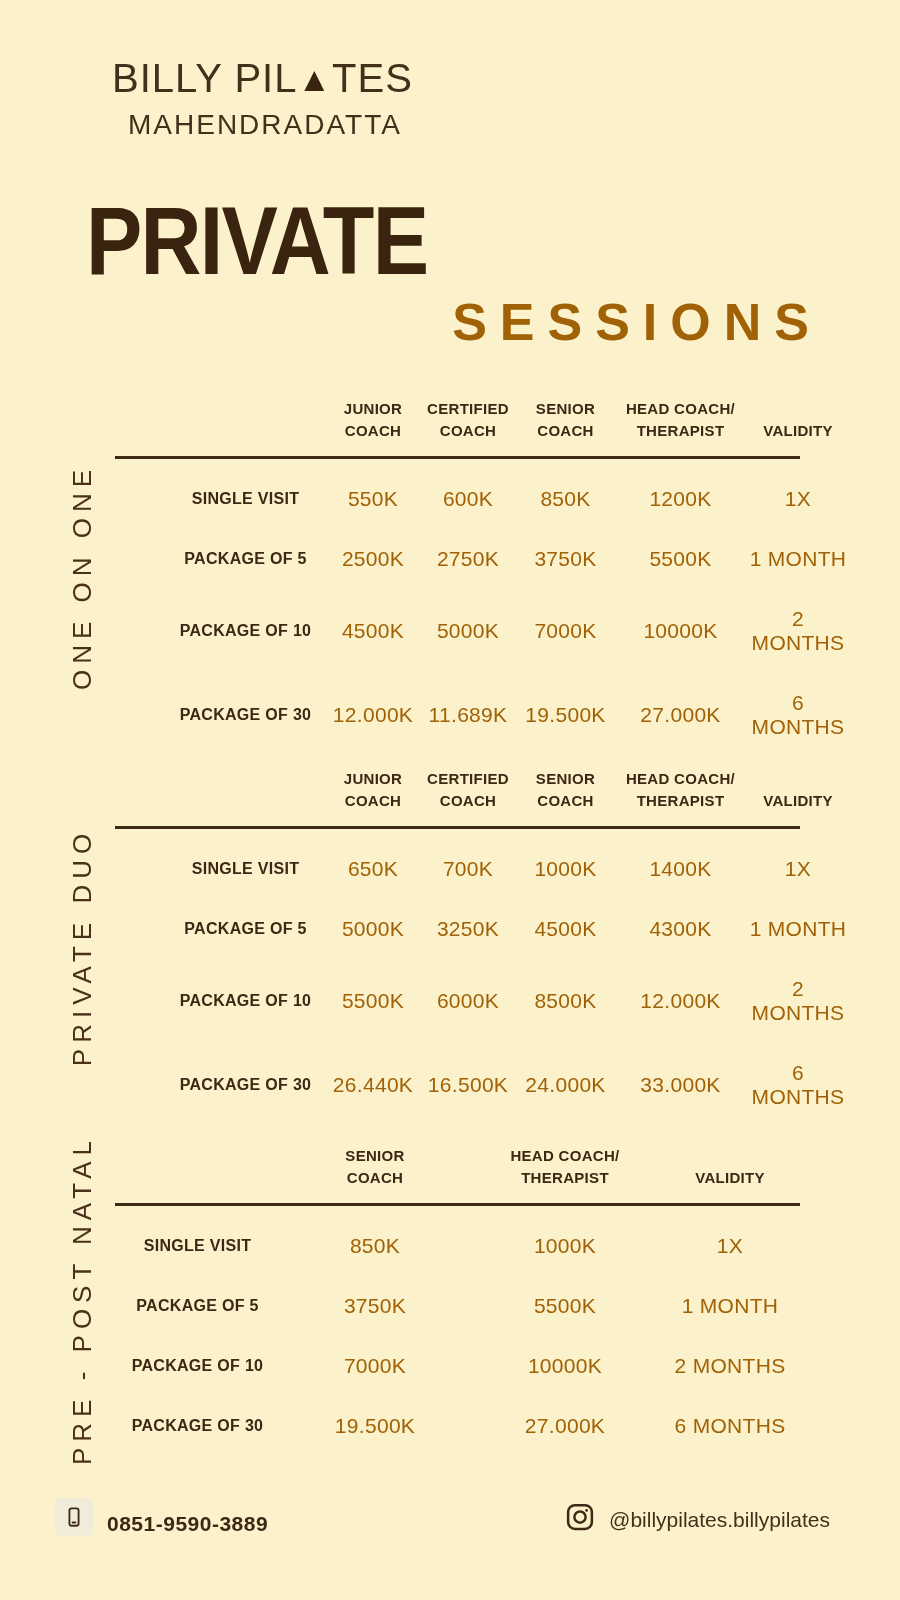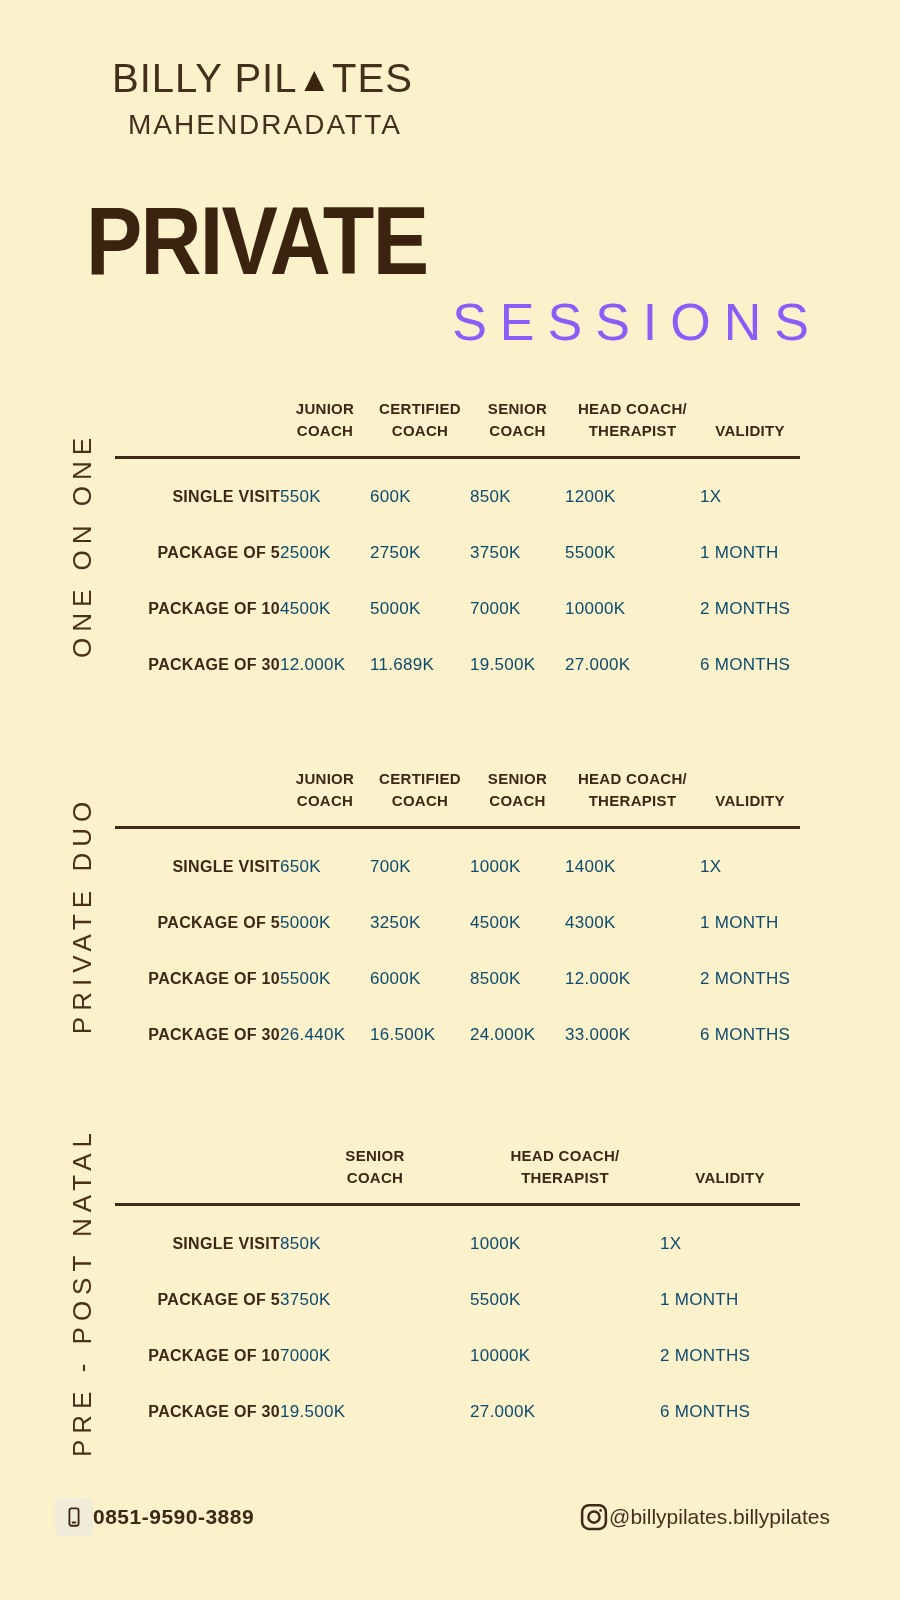--- a/index.html
+++ b/index.html
@@ -7,38 +7,38 @@
   .sheet { position:relative; width:900px; height:1600px; background:#fbf1cb; }
 
   
   .logo { position:absolute; top:56px; left:70px; }
   .logo-main { font-size:40px; letter-spacing:1px; color:#43301b; font-weight:400;margin-left:42px; }
   .logo-tri { display:inline-block; font-size:0.85em; color:#3a2410; transform:translateY(-1px); }
   .logo-sub { font-size:28px; letter-spacing:2px; color:#43301b; margin:8px 0 0 58px; }
 
   
   .title-main { position:absolute; top:186px; left:86px; font-size:96px; font-weight:bold; letter-spacing:-2px; color:#3a2410; transform:scaleX(0.88); transform-origin:left center; white-space:nowrap; }
-  .title-sub { position:absolute; top:292px; right:78px; font-size:52px; font-weight:400; letter-spacing:13px; color:#8b5cf6; white-space:nowrap; }
+  .title-sub { position:absolute; top:292px; right:78px; font-size:52px; font-weight:700; letter-spacing:13px; color:#a16207; white-space:nowrap; }
 
   
   .tsection { position:absolute; left:0; width:900px; padding-left:115px; padding-right:100px; }
   .t1 { top:398px; } .t2 { top:768px; } .t3 { top:1145px; }
   .side-label { position:absolute; left:82px; top:50%; transform:translate(-50%,-50%) rotate(-90deg); transform-origin:center; white-space:nowrap; font-size:26px; letter-spacing:6px; color:#4a3018; font-weight:400; }
-  .grid5 { display:grid; grid-template-columns:165px 90px 100px 95px 135px 100px; align-items:end; }
+  .grid5 { display:grid; grid-template-columns:165px 90px 100px 95px 135px 100px; align-items:end;margin-left:48px; }
   .grid3 { display:grid; grid-template-columns:165px 190px 190px 140px; align-items:end; }
   .hcell { font-size:15px; font-weight:bold; line-height:1.45; letter-spacing:0.3px; text-align:center; white-space:pre-line; color:#3c2814; }
   .rule { height:3px; background:#3e2a16; margin-top:14px; }
   .rows { margin-top:10px; }
   .row { align-items:center; padding:18px 0; }
-  .rlabel { font-size:16px; font-weight:bold; letter-spacing:0.3px; color:#3c2814; text-align:right; }
-  .rval { font-size:17px; font-weight:400; color:#0c4a6e; text-align:left; letter-spacing:0.3px; }
+  .rlabel { font-size:16px; font-weight:bold; letter-spacing:0.3px; color:#3c2814; text-align:center; }
+  .rval { font-size:21px; font-weight:400; color:#a16207; text-align:center; letter-spacing:0.3px; }
 
   
   .footer { position:absolute; top:1498px; left:0; width:900px; padding:0 70px 0 55px; display:flex; justify-content:space-between; align-items:center; }
-  .contact { display:flex; align-items:center; }
+  .contact { display:flex; align-items:flex-end; gap:14px; }
   .phone-box { width:38px; height:38px; background:#f0ecd9; border-radius:6px; display:flex; align-items:center; justify-content:center; }
   .phone-text { font-size:21px; font-weight:bold; color:#3c2814; letter-spacing:0.5px; }
   .ig-text { font-size:21px; font-weight:400; color:#43301b; }
   svg { display:block; }
 </style>
 </head>
 <body>
 
 <div class="sheet">
 

